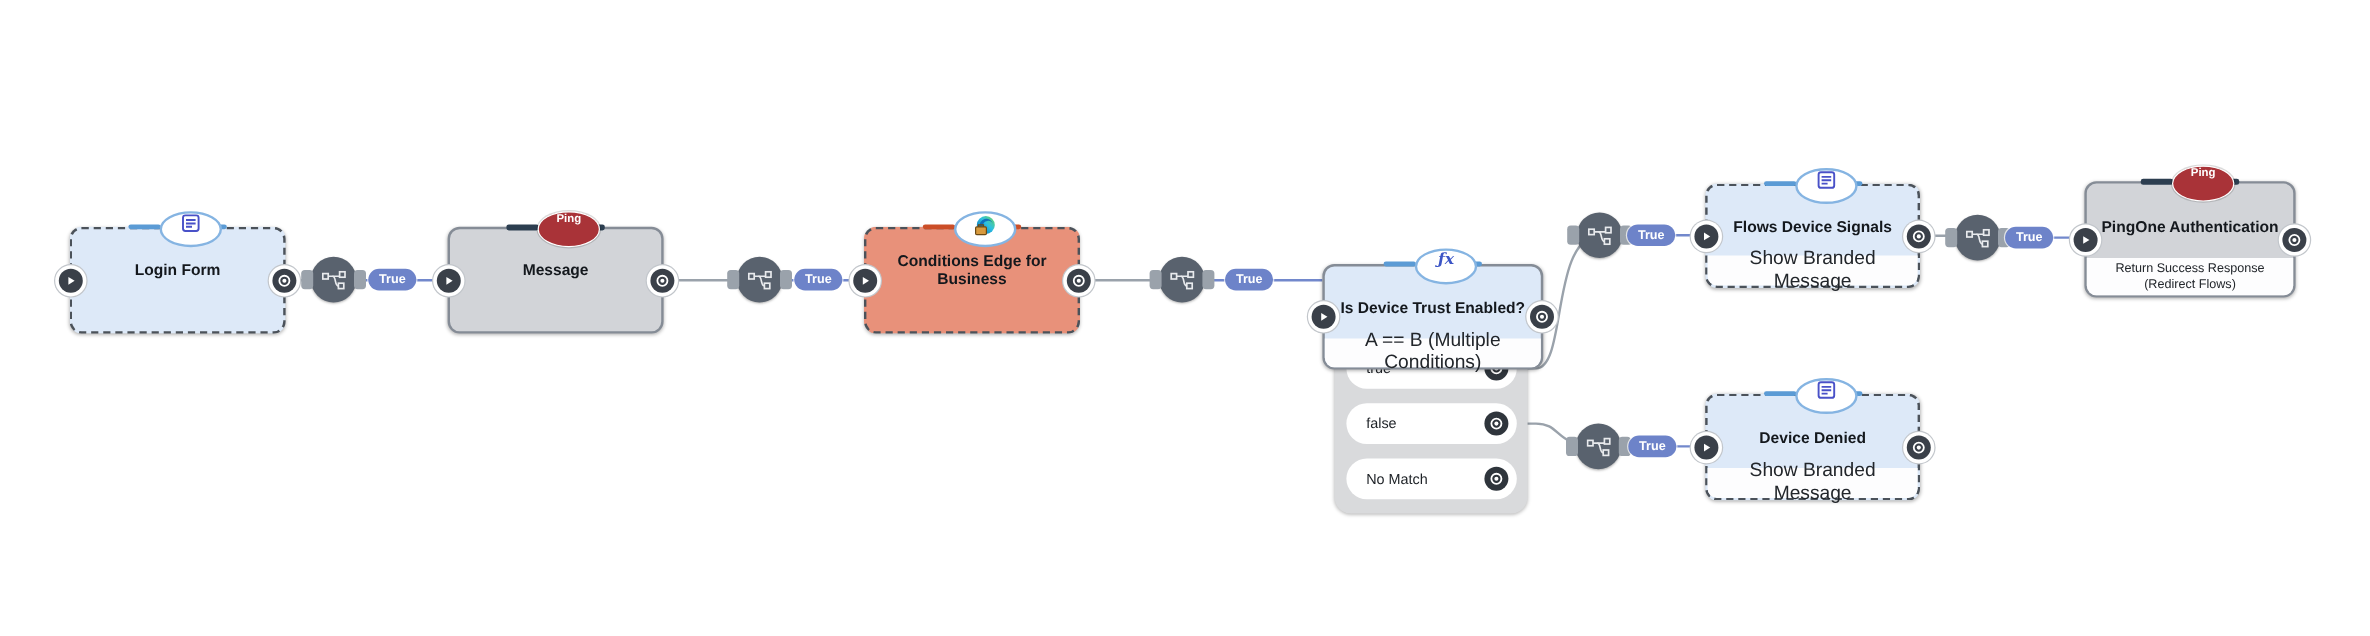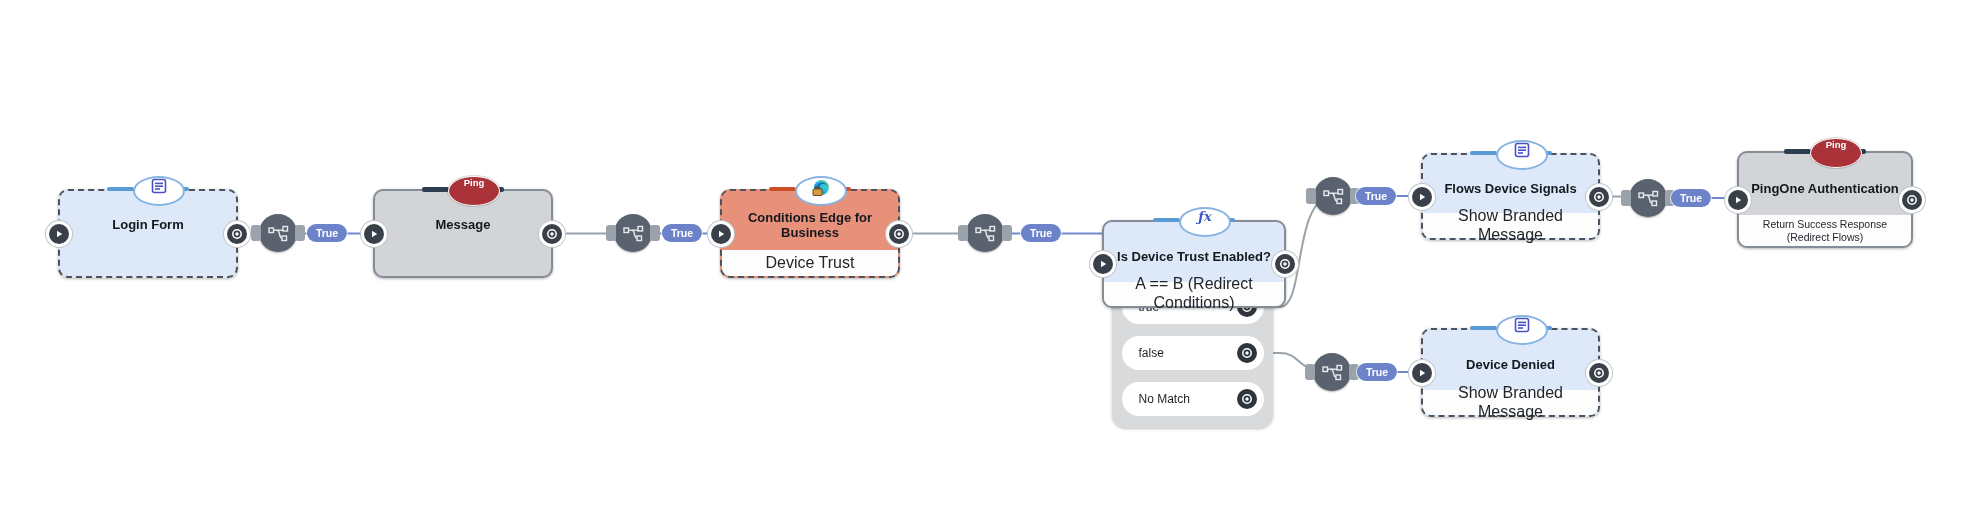--- a/index.html
+++ b/index.html
@@ -235,21 +235,20 @@
               <stop offset="1" stop-color="#6fd657"></stop>
             </linearGradient>
           </defs>
         <circle cx="11.5" cy="9.5" r="7.5" fill="url(#eg1)"></circle>
         <path d="M6.5 11.5 A5.5 5.5 0 0 1 17.5 8.5 A4.5 4.5 0 0 0 9 10 Z" fill="#0b63b8" opacity="0.85"></path>
         <rect x="3" y="11" width="9" height="6.5" rx="1" fill="#d89a3e" stroke="#6b4a14" stroke-width="1"></rect>
         <path d="M5.5 11 v-1.6 h4 v1.6" fill="none" stroke="#6b4a14" stroke-width="1.2"></path>
       </svg>
     </div>
     <div class="node-title" style="height:59px;">Conditions Edge for Business</div>
-    <div class="node-strip" style="height:26px;">Device Trust</div>
     <span class="port in">
         <span class="port-core">
           <svg width="10" height="10" viewBox="0 0 10 10">
             <path d="M3 1.8 L8.2 5 L3 8.2 Z" fill="#fff"></path>
           </svg>
         </span>
       </span>
     <span class="port out">
         <span class="port-core">
           <svg width="12" height="12" viewBox="0 0 12 12">
@@ -260,21 +259,21 @@
       </span>
   </div>
 
   <div class="node blue solid" style="left:1102px;top:200px;width:184px;height:88px;margin-top:20px;">
     <span class="accent-bar left accent-blue"></span>
     <span class="accent-bar right accent-blue"></span>
     <div class="node-icon">
       <span class="fx">ƒx</span>
     </div>
     <div class="node-title" style="height:60px;">Is Device Trust Enabled?</div>
-    <div class="node-strip" style="height:24px;">A == B (Redirect Conditions)</div>
+    <div class="node-strip" style="height:24px;">A == B (Multiple Conditions)</div>
     <span class="port in">
         <span class="port-core">
           <svg width="10" height="10" viewBox="0 0 10 10">
             <path d="M3 1.8 L8.2 5 L3 8.2 Z" fill="#fff"></path>
           </svg>
         </span>
       </span>
     <span class="port out">
         <span class="port-core">
           <svg width="12" height="12" viewBox="0 0 12 12">

